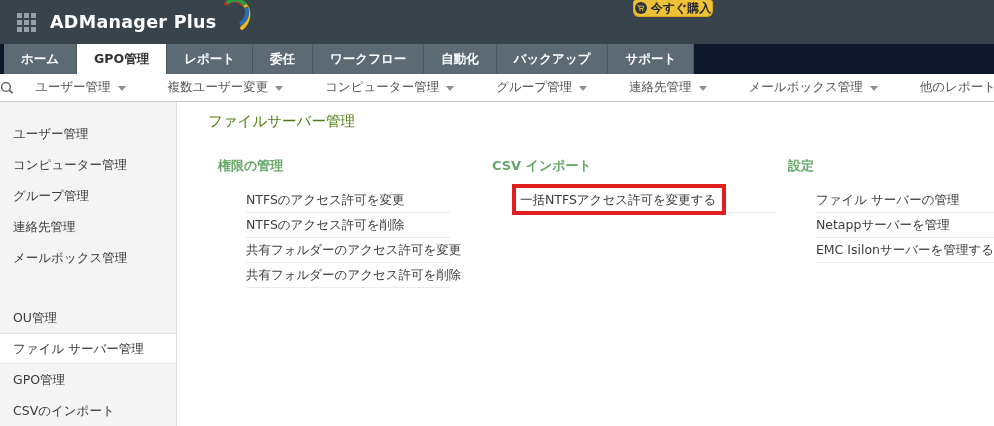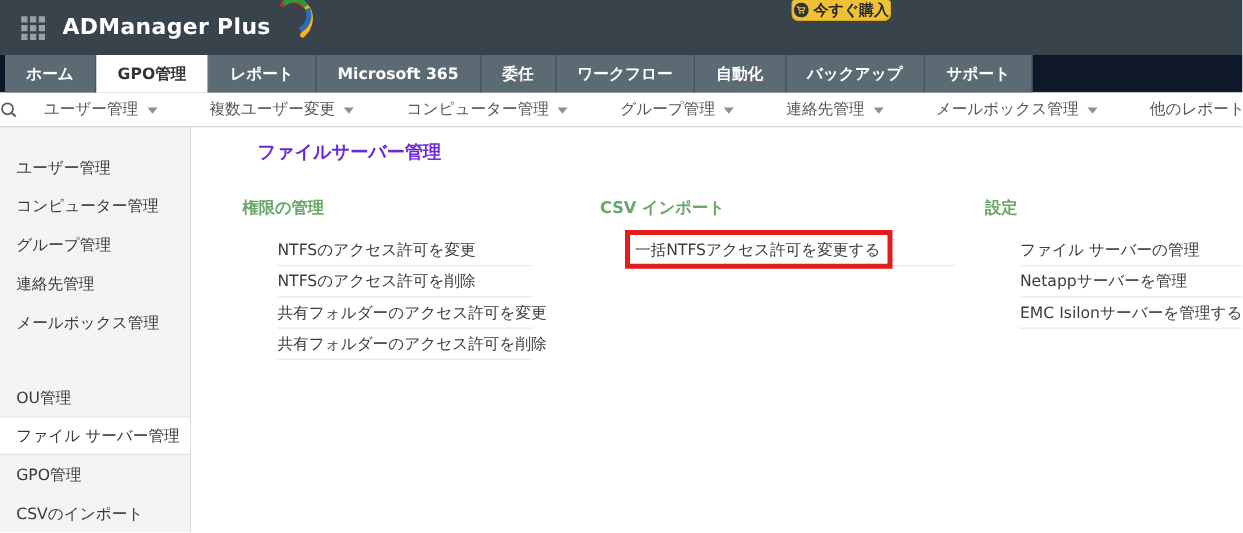--- a/index.html
+++ b/index.html
@@ -31,22 +31,22 @@
   .chev { width:0; height:0; border-left:4px solid transparent; border-right:4px solid transparent; border-top:5px solid #8f8f8f; margin-top:2px; }
 
   
   .layout { display:flex; height:324px; }
   .sidebar { width:205px; background:#f4f4f4; border-right:1px solid #dcdcdc; padding-top:16px; }
   .side-item { height:31px; line-height:31px; padding-left:13px; font-size:12.5px; color:#3a3a3a; cursor:pointer; white-space:nowrap; }
   .side-item.gap { margin-top:29px; }
   .side-item.selected { background:#fff; border-top:1px solid #e3e3e3; border-bottom:1px solid #e3e3e3; line-height:29px; }
 
   .main { flex:1; padding:10px 0 0 31px; background:#fff; }
-  .page-title { font-size:14.5px; font-weight:bold; color:#6d28d9;margin-left:22px; }
-  .columns { display:flex; margin-top:26px; padding-left:10px;gap:12px; }
+  .page-title { font-size:14.5px; font-weight:normal; color:#4d7c0f; }
+  .columns { display:flex; margin-top:26px; padding-left:10px; }
   .col-heading { font-size:13px; font-weight:bold; color:#67a767; height:16px; }
   .links { margin-top:15px; }
   .link-row { height:25px; line-height:24px; border-bottom:1px solid #eaeaea; font-size:12.5px; color:#3c3c3c; cursor:pointer; white-space:nowrap; position:relative;margin-left:28px; }
   .col-1 { width:274px; padding-right:42px; }
   .col-2 { width:296px; padding-right:12px; }
   .col-3 { flex:1; }
   .highlight-box { position:absolute; left:-8px; top:-4px; width:214px; height:31px;
     border:4px solid #e01e1e; pointer-events:none; }
 </style>
 </head>
@@ -81,21 +81,20 @@
       <circle cx="7.6" cy="8.1" r=".8" fill="#eec137"></circle>
     </svg>
     <span>今すぐ購入</span>
   </div>
 </div>
 
 <div class="tabbar">
   <div class="tab">ホーム</div>
   <div class="tab active">GPO管理</div>
   <div class="tab">レポート</div>
-  <div class="tab">Microsoft 365</div>
   <div class="tab">委任</div>
   <div class="tab">ワークフロー</div>
   <div class="tab">自動化</div>
   <div class="tab">バックアップ</div>
   <div class="tab">サポート</div>
 </div>
 
 <div class="menubar">
   <div class="search-btn">
     <svg width="14" height="14" viewBox="0 0 14 14">

